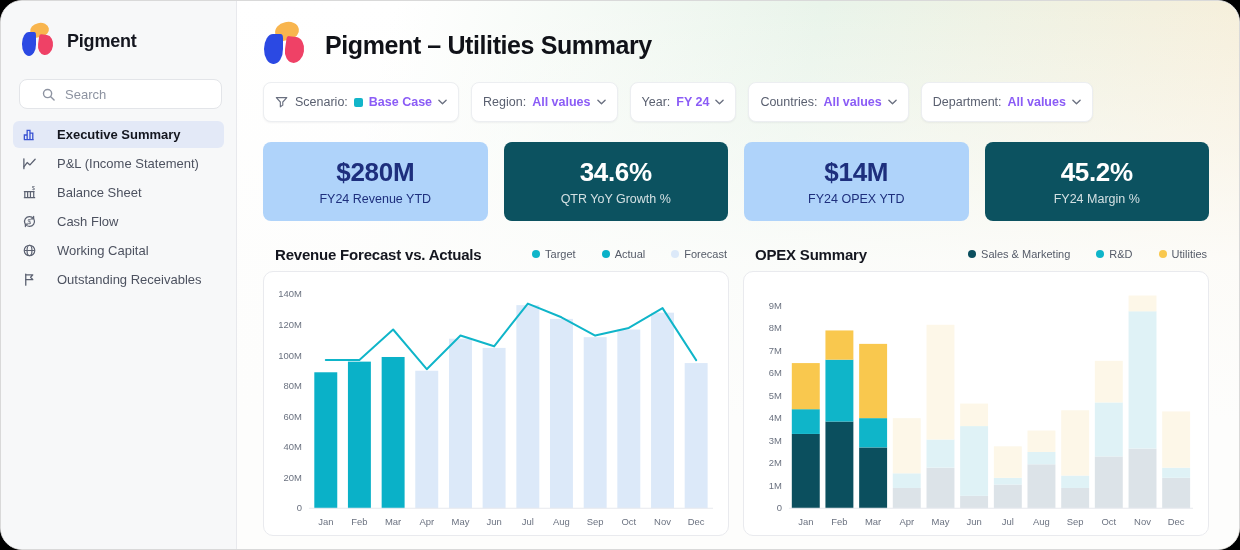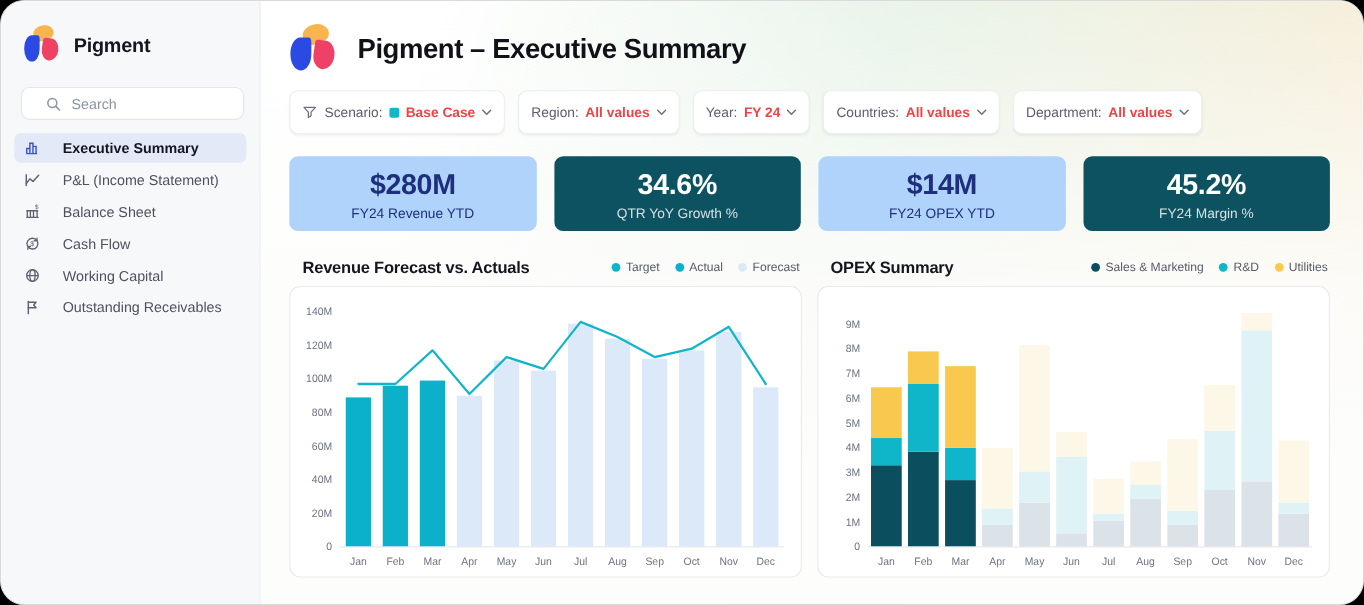--- a/index.html
+++ b/index.html
@@ -35,42 +35,42 @@
   .logo-sm{width:36px;height:36px;}
   .logo-lg{width:46px;height:46px;}
   .petal{position:absolute;display:block;}
   .p-y{left:26%;top:0;width:52%;height:40%;background:var(--petal-yellow);border-radius:55% 55% 50% 12%;transform:rotate(-12deg);}
   .p-b{left:3%;top:25%;width:40%;height:66%;background:var(--petal-blue);border-radius:50% 14% 50% 50%;}
   .p-p{left:47%;top:32%;width:42%;height:56%;background:var(--petal-pink);border-radius:14% 52% 52% 52%;transform:rotate(8deg);}
 
   
   .filters{display:flex;gap:12px;margin-top:13px;}
   .chip{display:flex;align-items:center;gap:6px;height:40px;background:#fff;border:1px solid #eceef1;border-radius:8px;padding:0 11px;font-size:12.5px;color:#5a6070;box-shadow:0 1px 2px rgba(16,24,40,.05);cursor:pointer;white-space:nowrap;}
-  .chip b{color:#ef4444;font-weight:700;}
+  .chip b{color:#8b5cf6;font-weight:700;}
   .chip .sw{width:9px;height:9px;border-radius:2px;display:inline-block;}
   .chip .chev,.chip .fun{display:flex;color:#6a7080;}
 
   
   .kpis{display:flex;gap:16px;margin-top:20px;}
-  .kpi{flex:1;height:68px;border-radius:8px;display:flex;flex-direction:column;align-items:center;justify-content:center;gap:4px;}
+  .kpi{flex:1;height:79px;border-radius:8px;display:flex;flex-direction:column;align-items:center;justify-content:center;gap:4px;}
   .kpi.light{background:var(--kpi-light-bg);}
   .kpi.light .v{color:var(--kpi-light-text);}
   .kpi.light .l{color:var(--kpi-light-text);}
   .kpi.dark{background:var(--kpi-dark-bg);}
   .kpi.dark .v{color:var(--kpi-dark-text);}
   .kpi.dark .l{color:rgba(255,255,255,.82);}
   .kpi .v{font-size:26px;font-weight:700;letter-spacing:-.3px;}
   .kpi .l{font-size:12.5px;}
 
   
   .charts{display:flex;gap:14px;margin-top:24px;}
   .chart-col{flex:1;min-width:0;}
   .chart-head{display:flex;align-items:center;justify-content:space-between;margin:0 2px 8px 12px;height:18px;}
   .chart-head h2{margin:0;font-size:15px;font-weight:700;color:#14161f;letter-spacing:-.2px;}
-  .legend{display:flex;align-items:center;gap:14px;}
+  .legend{display:flex;align-items:center;gap:26px;}
   .legend-item{display:flex;align-items:center;gap:5px;font-size:11px;color:#555b68;cursor:pointer;}
   .legend-item .dot{width:8px;height:8px;border-radius:50%;display:inline-block;}
   .chart-card{height:265px;background:#fff;border:1px solid #e9eaee;border-radius:10px;padding:10px 9px 2px 9px;}
   .chart-card svg{width:100%;height:100%;display:block;}
   .ax{fill:#6b7280;font-size:9.5px;font-family:"Liberation Sans",sans-serif;}
 </style>
 </head>
 <body>
 
 <div class="app">
@@ -153,21 +153,21 @@
       </nav>
   </aside>
 
   <main class="main">
     <header class="page-header">
       <div class="logo logo-lg">
         <i class="petal p-y"></i>
         <i class="petal p-b"></i>
         <i class="petal p-p"></i>
       </div>
-      <h1>Pigment – Executive Summary</h1>
+      <h1>Pigment – Utilities Summary</h1>
     </header>
 
     <div class="filters" id="filters">
         <div class="chip">
           <span class="fun">
             <svg width="14" height="12" viewBox="0 0 16 13" fill="none" stroke="currentColor" stroke-width="1.3" stroke-linecap="round" stroke-linejoin="round">
               <path d="M1.5 1.5 h12 l-4.6 5 v3.6 l-2.8 1.9 V6.5 z"></path>
             </svg>
           </span>
           <span>Scenario:</span>

